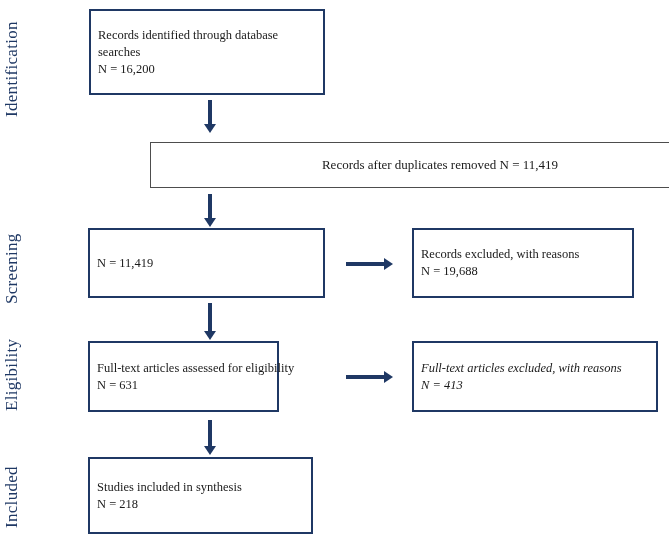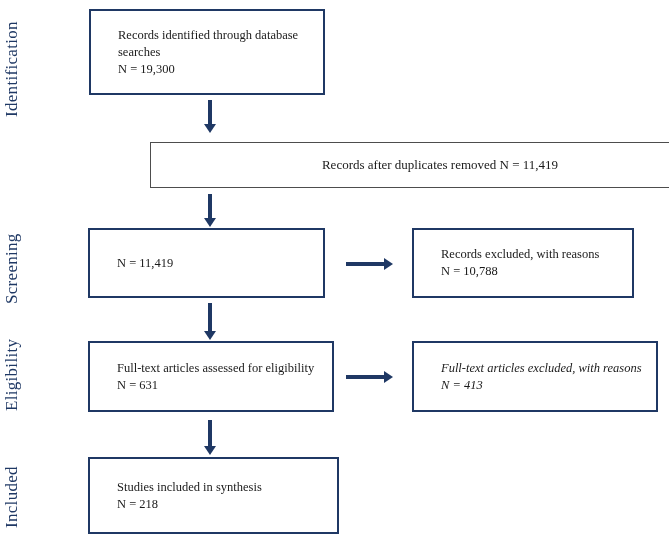--- a/index.html
+++ b/index.html
@@ -37,21 +37,21 @@
   .flow-box {
     position: absolute;
     background: var(--background);
     border: 2px solid var(--navy);
     color: var(--text);
     font-size: 12.5px;
     line-height: 1.36;
     display: flex;
     flex-direction: column;
     justify-content: center;
-    padding-left: 27px;
+    padding-left: 7px;
     padding-right: 3px;
   }
   .flow-box .line { white-space: nowrap; }
   .flow-box .line.wrap { white-space: normal; max-width: 206px; }
   .wide-box {
     position: absolute;
     background: var(--background);
     border: 1px solid var(--wide-box-border);
     color: var(--text);
     font-size: 13px;
@@ -100,56 +100,56 @@
 
 <div class="canvas">
 
   <div class="stage-label" style="top:6px; height:126px;">Identification</div>
   <div class="stage-label" style="top:227px; height:84px;">Screening</div>
   <div class="stage-label" style="top:330px; height:90px;">Eligibility</div>
   <div class="stage-label" style="top:452px; height:90px;">Included</div>
 
   <div class="flow-box" style="left:89px; top:9px; width:236px; height:86px;">
     <span class="line wrap">Records identified through database searches</span>
-    <span class="line">N = 19,300</span>
+    <span class="line">N = 16,200</span>
   </div>
 
   <div class="arrow-v" style="left:208px; top:100px; height:24px;"></div>
 
   <div class="wide-box" style="left:102px; top:142px; width:580px; height:46px;margin-left:48px;">
     <span>Records after duplicates removed N = 11,419</span>
   </div>
 
   <div class="arrow-v" style="left:208px; top:194px; height:24px;"></div>
 
   <div class="flow-box" style="left:88px; top:228px; width:237px; height:70px;">
     <span class="line">N = 11,419</span>
   </div>
 
   <div class="arrow-h" style="left:346px; top:262px; width:38px;"></div>
 
   <div class="flow-box" style="left:412px; top:228px; width:222px; height:70px;">
     <span class="line">Records excluded, with reasons</span>
-    <span class="line">N = 10,788</span>
+    <span class="line">N = 19,688</span>
   </div>
 
   <div class="arrow-v" style="left:208px; top:303px; height:28px;"></div>
 
-  <div class="flow-box" style="left:88px; top:341px; width:246px; height:71px;">
+  <div class="flow-box" style="left:88px; top:341px; width:191px; height:71px;">
     <span class="line">Full-text articles assessed for eligibility</span>
     <span class="line">N = 631</span>
   </div>
 
   <div class="arrow-h" style="left:346px; top:375px; width:38px;"></div>
 
   <div class="flow-box" style="left:412px; top:341px; width:246px; height:71px;font-style:italic;">
     <span class="line">Full-text articles excluded, with reasons</span>
     <span class="line">N = 413</span>
   </div>
 
   <div class="arrow-v" style="left:208px; top:420px; height:26px;"></div>
 
-  <div class="flow-box" style="left:88px; top:457px; width:251px; height:77px;">
+  <div class="flow-box" style="left:88px; top:457px; width:225px; height:77px;">
     <span class="line">Studies included in synthesis</span>
     <span class="line">N = 218</span>
   </div>
 
 </div>
 
 </body></html>

